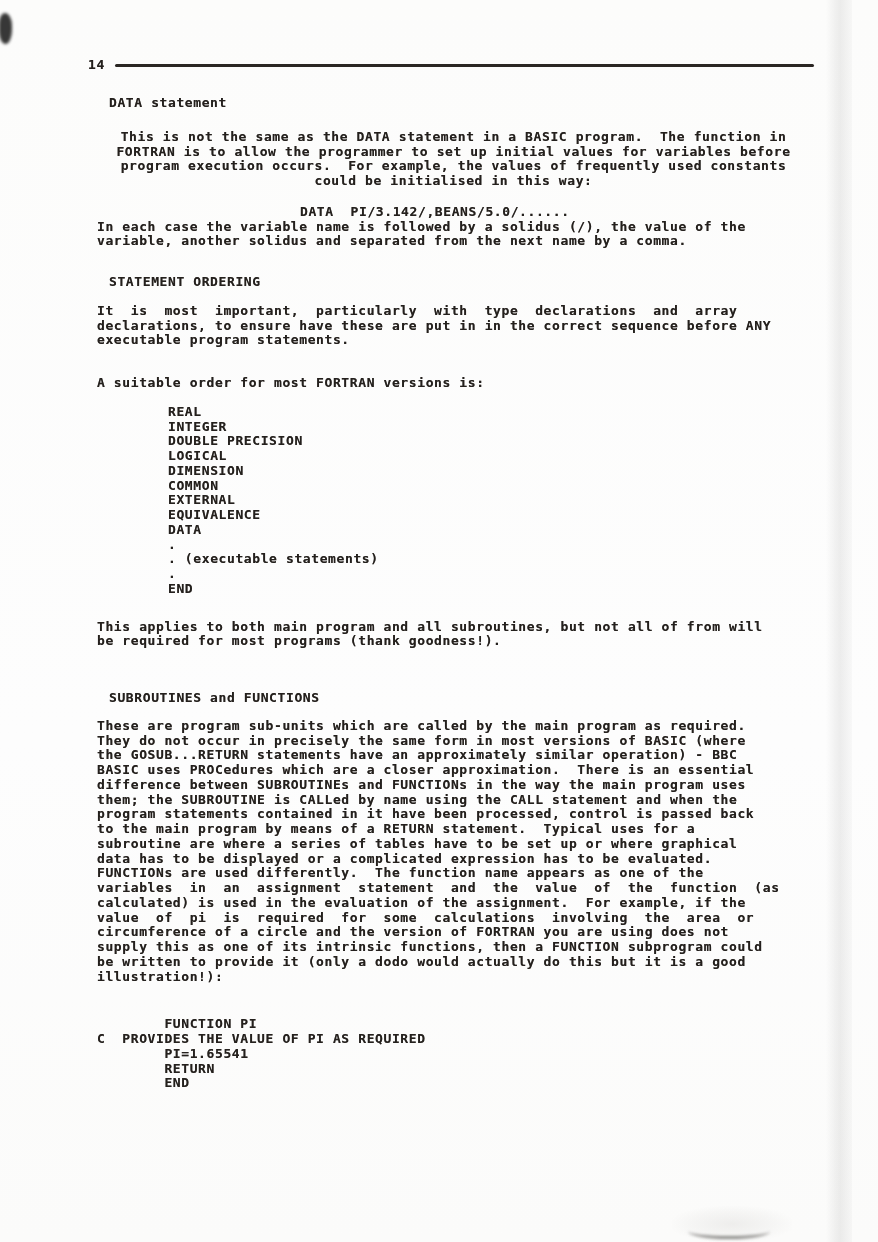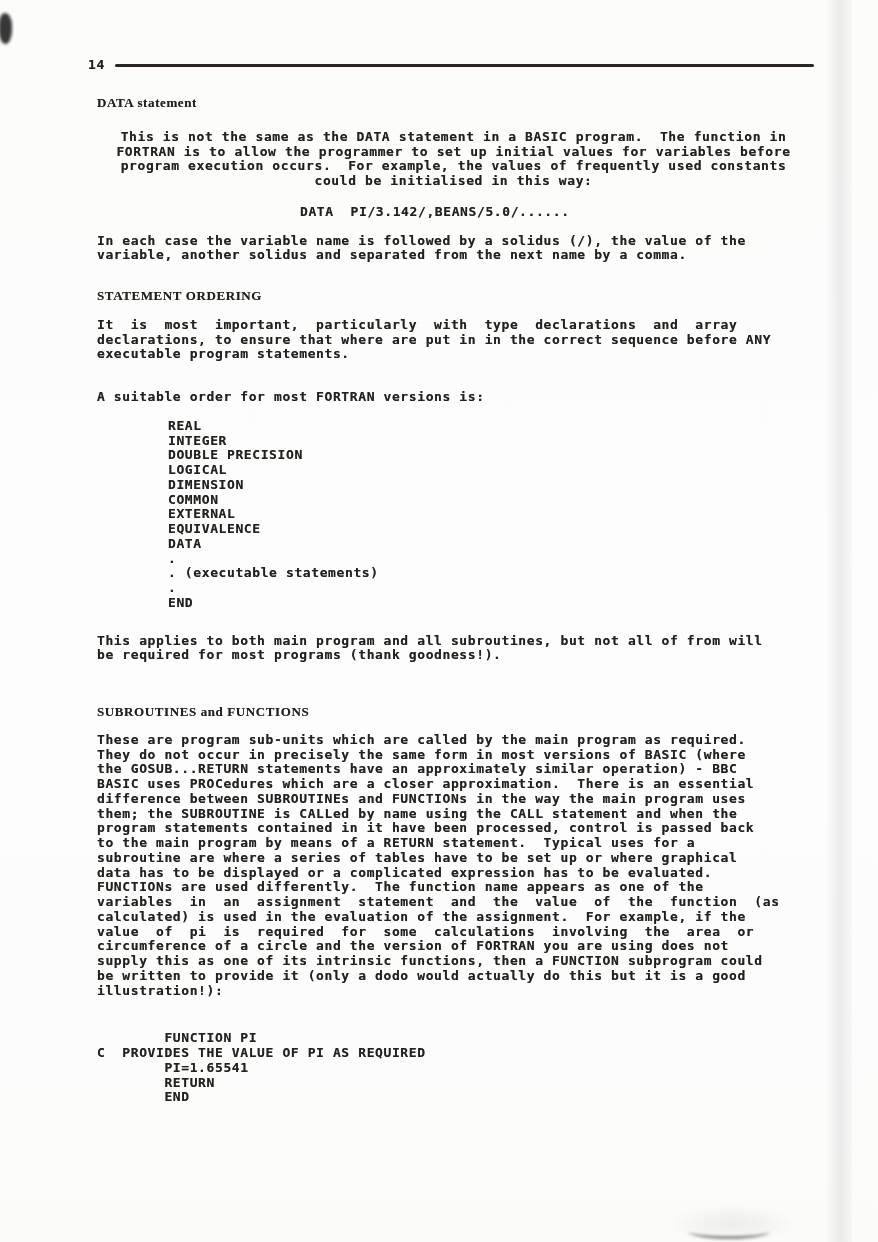--- a/index.html
+++ b/index.html
@@ -40,25 +40,25 @@
   }
   .pagenum { flex: 0 0 auto; }
   .rule {
     flex: 1 1 auto;
     height: 3px;
     margin-left: 10px;
     margin-right: -4px;
     background: #2a2623;
     border-radius: 2px;
   }
-  .h { margin: 0; font-size: inherit; font-family: Liberation Serif, serif; }
+  .h { margin: 12px; font-size: inherit; }
   .h-data        { margin-top: 23px; }
   .p-data        { margin-top: 19px; text-align: center; }
   .code-data     { margin-top: 16px; margin-left: 203px; }
-  .p-solidus     { margin-top: 14px; }
+  .p-solidus     { }
   .h-ordering    { margin-top: 26px; }
   .p-ordering    { margin-top: 14px; }
   .p-orderintro  { margin-top: 28px; }
   .order-list    { margin-top: 14px; margin-left: 71px; }
   .p-applies     { margin-top: 23px; }
   .h-subs        { margin-top: 42px; }
   .p-subs        { margin-top: 13px; }
   .code-function { margin-top: 33px; }
 
   
@@ -124,21 +124,21 @@
 could be initialised in this way:</pre>
 
     <pre class="code-data">DATA  PI/3.142/,BEANS/5.0/......</pre>
 
     <pre class="p-solidus">In each case the variable name is followed by a solidus (/), the value of the
 variable, another solidus and separated from the next name by a comma.</pre>
 
     <pre class="h h-ordering">STATEMENT ORDERING</pre>
 
     <pre class="p-ordering">It  is  most  important,  particularly  with  type  declarations  and  array
-declarations, to ensure that where are put in in the correct sequence before ANY
+declarations, to ensure have these are put in in the correct sequence before ANY
 executable program statements.</pre>
 
     <pre class="p-orderintro">A suitable order for most FORTRAN versions is:</pre>
 
     <pre class="order-list">REAL
 INTEGER
 DOUBLE PRECISION
 LOGICAL
 DIMENSION
 COMMON

